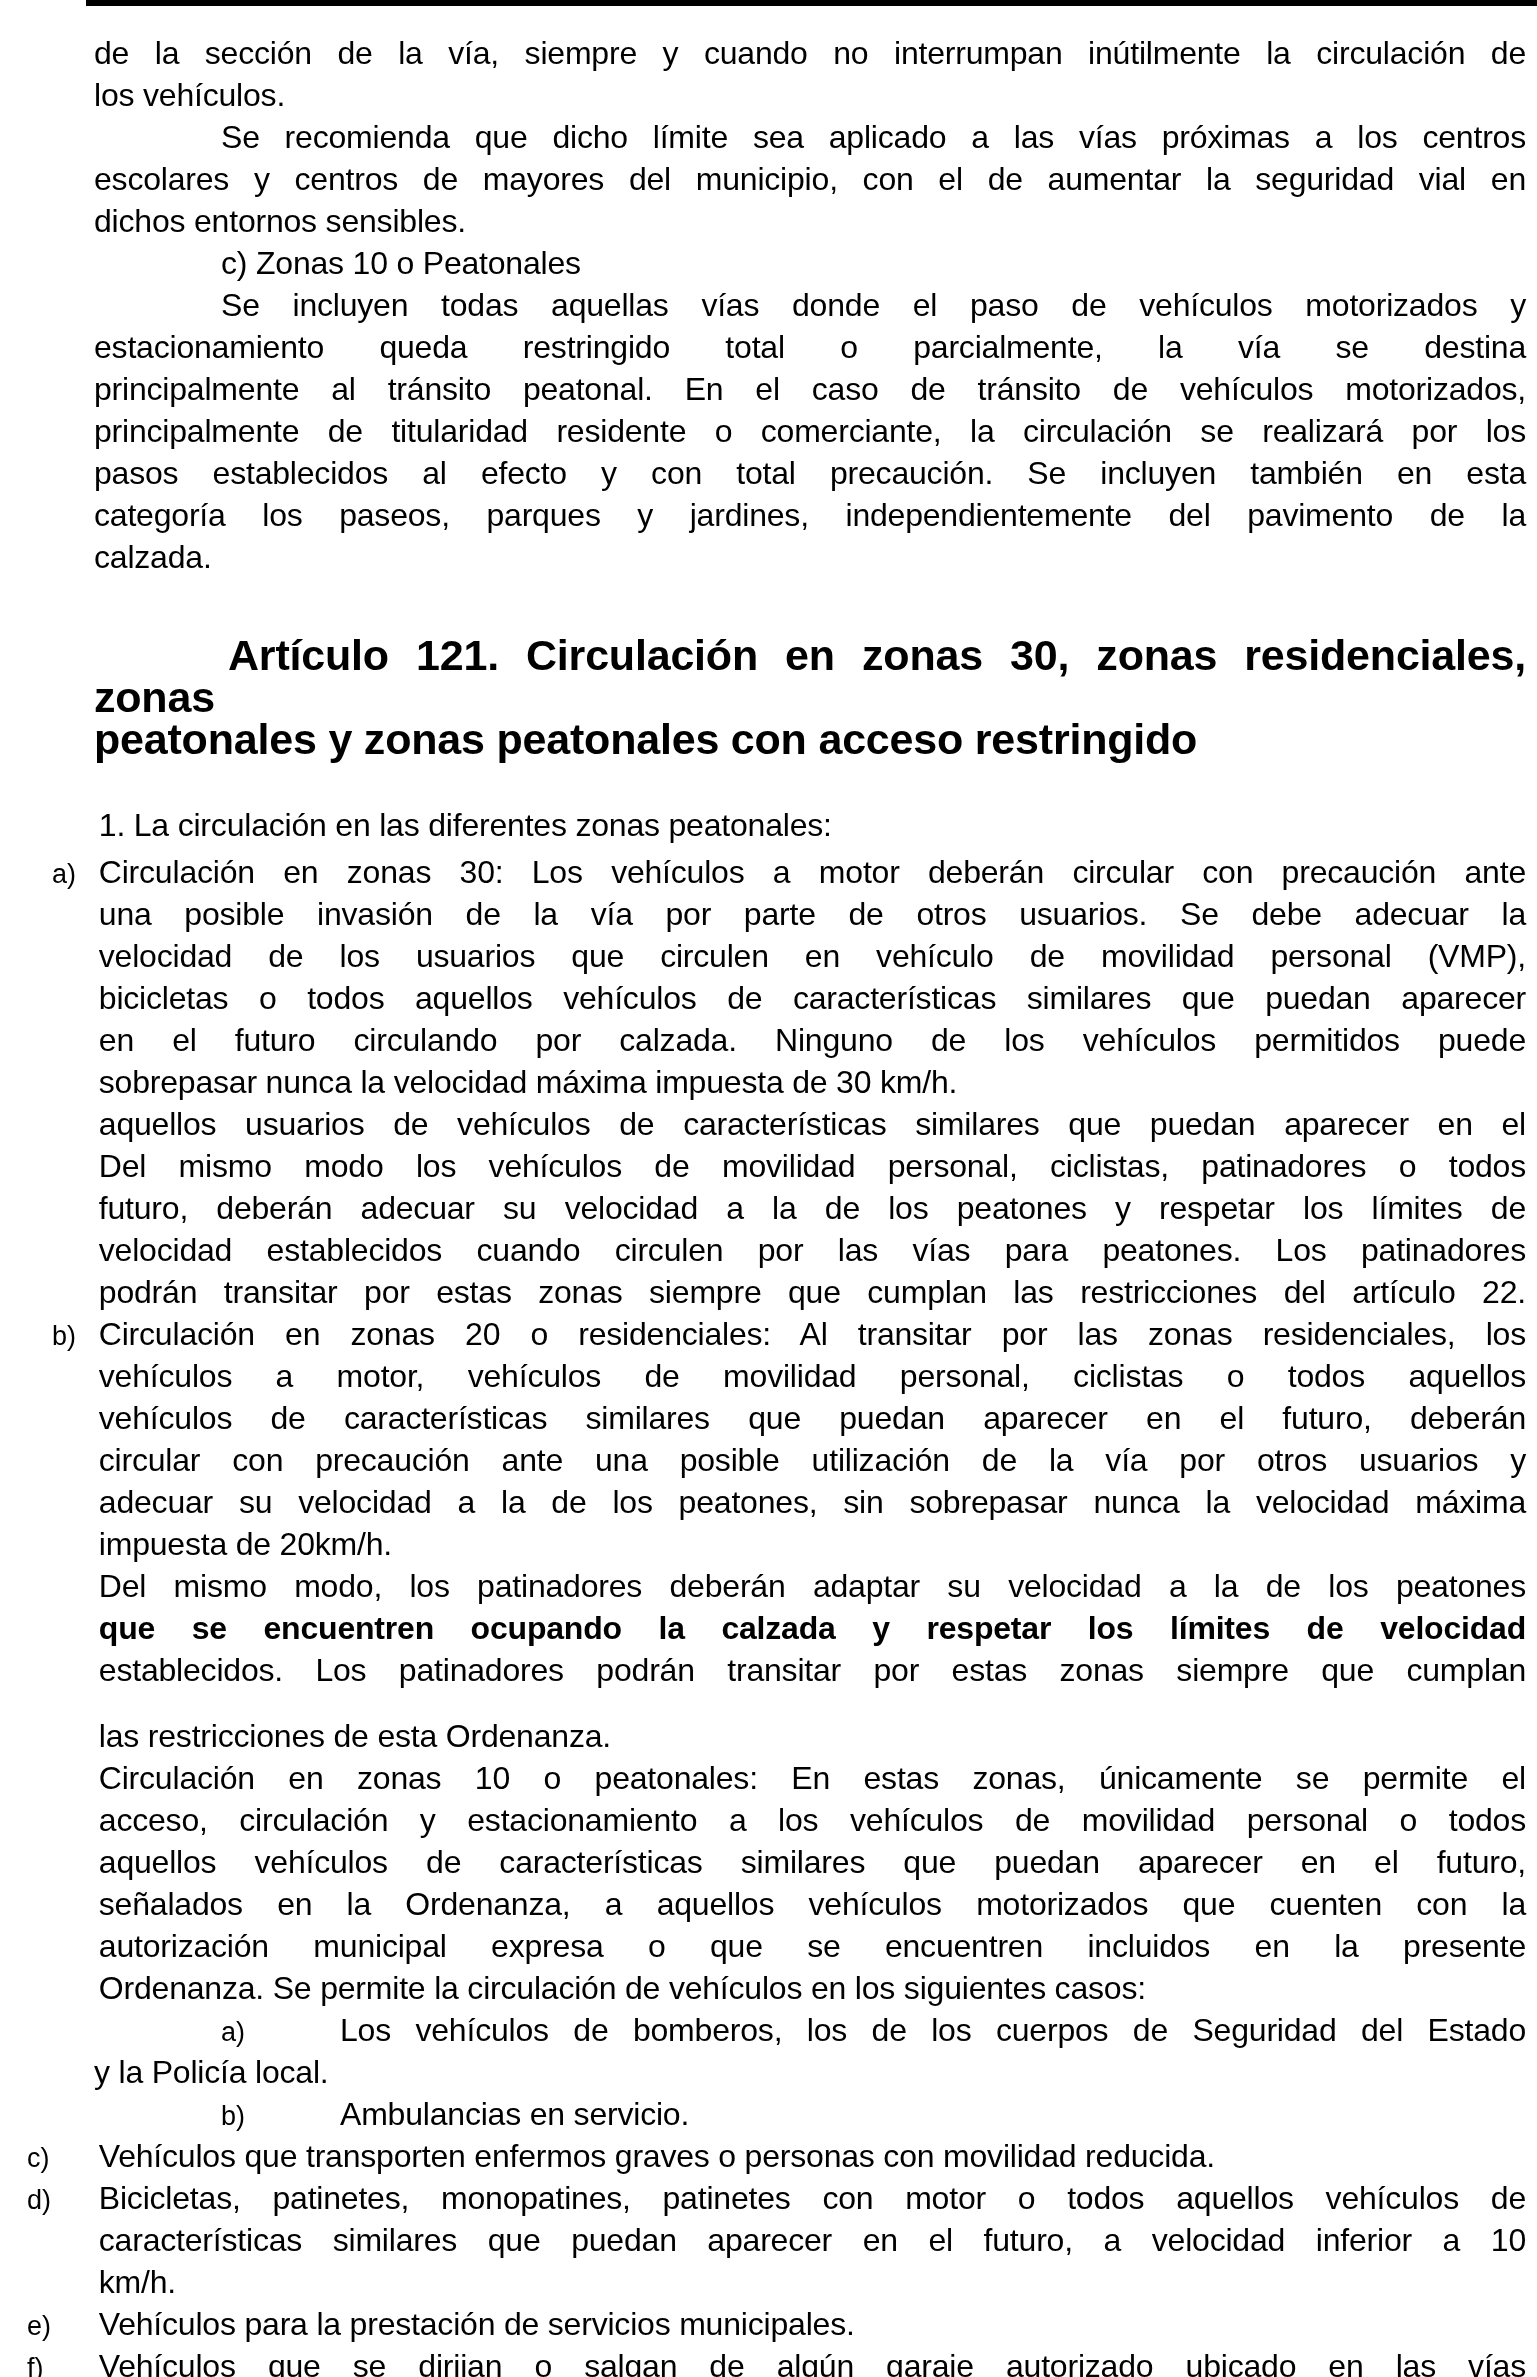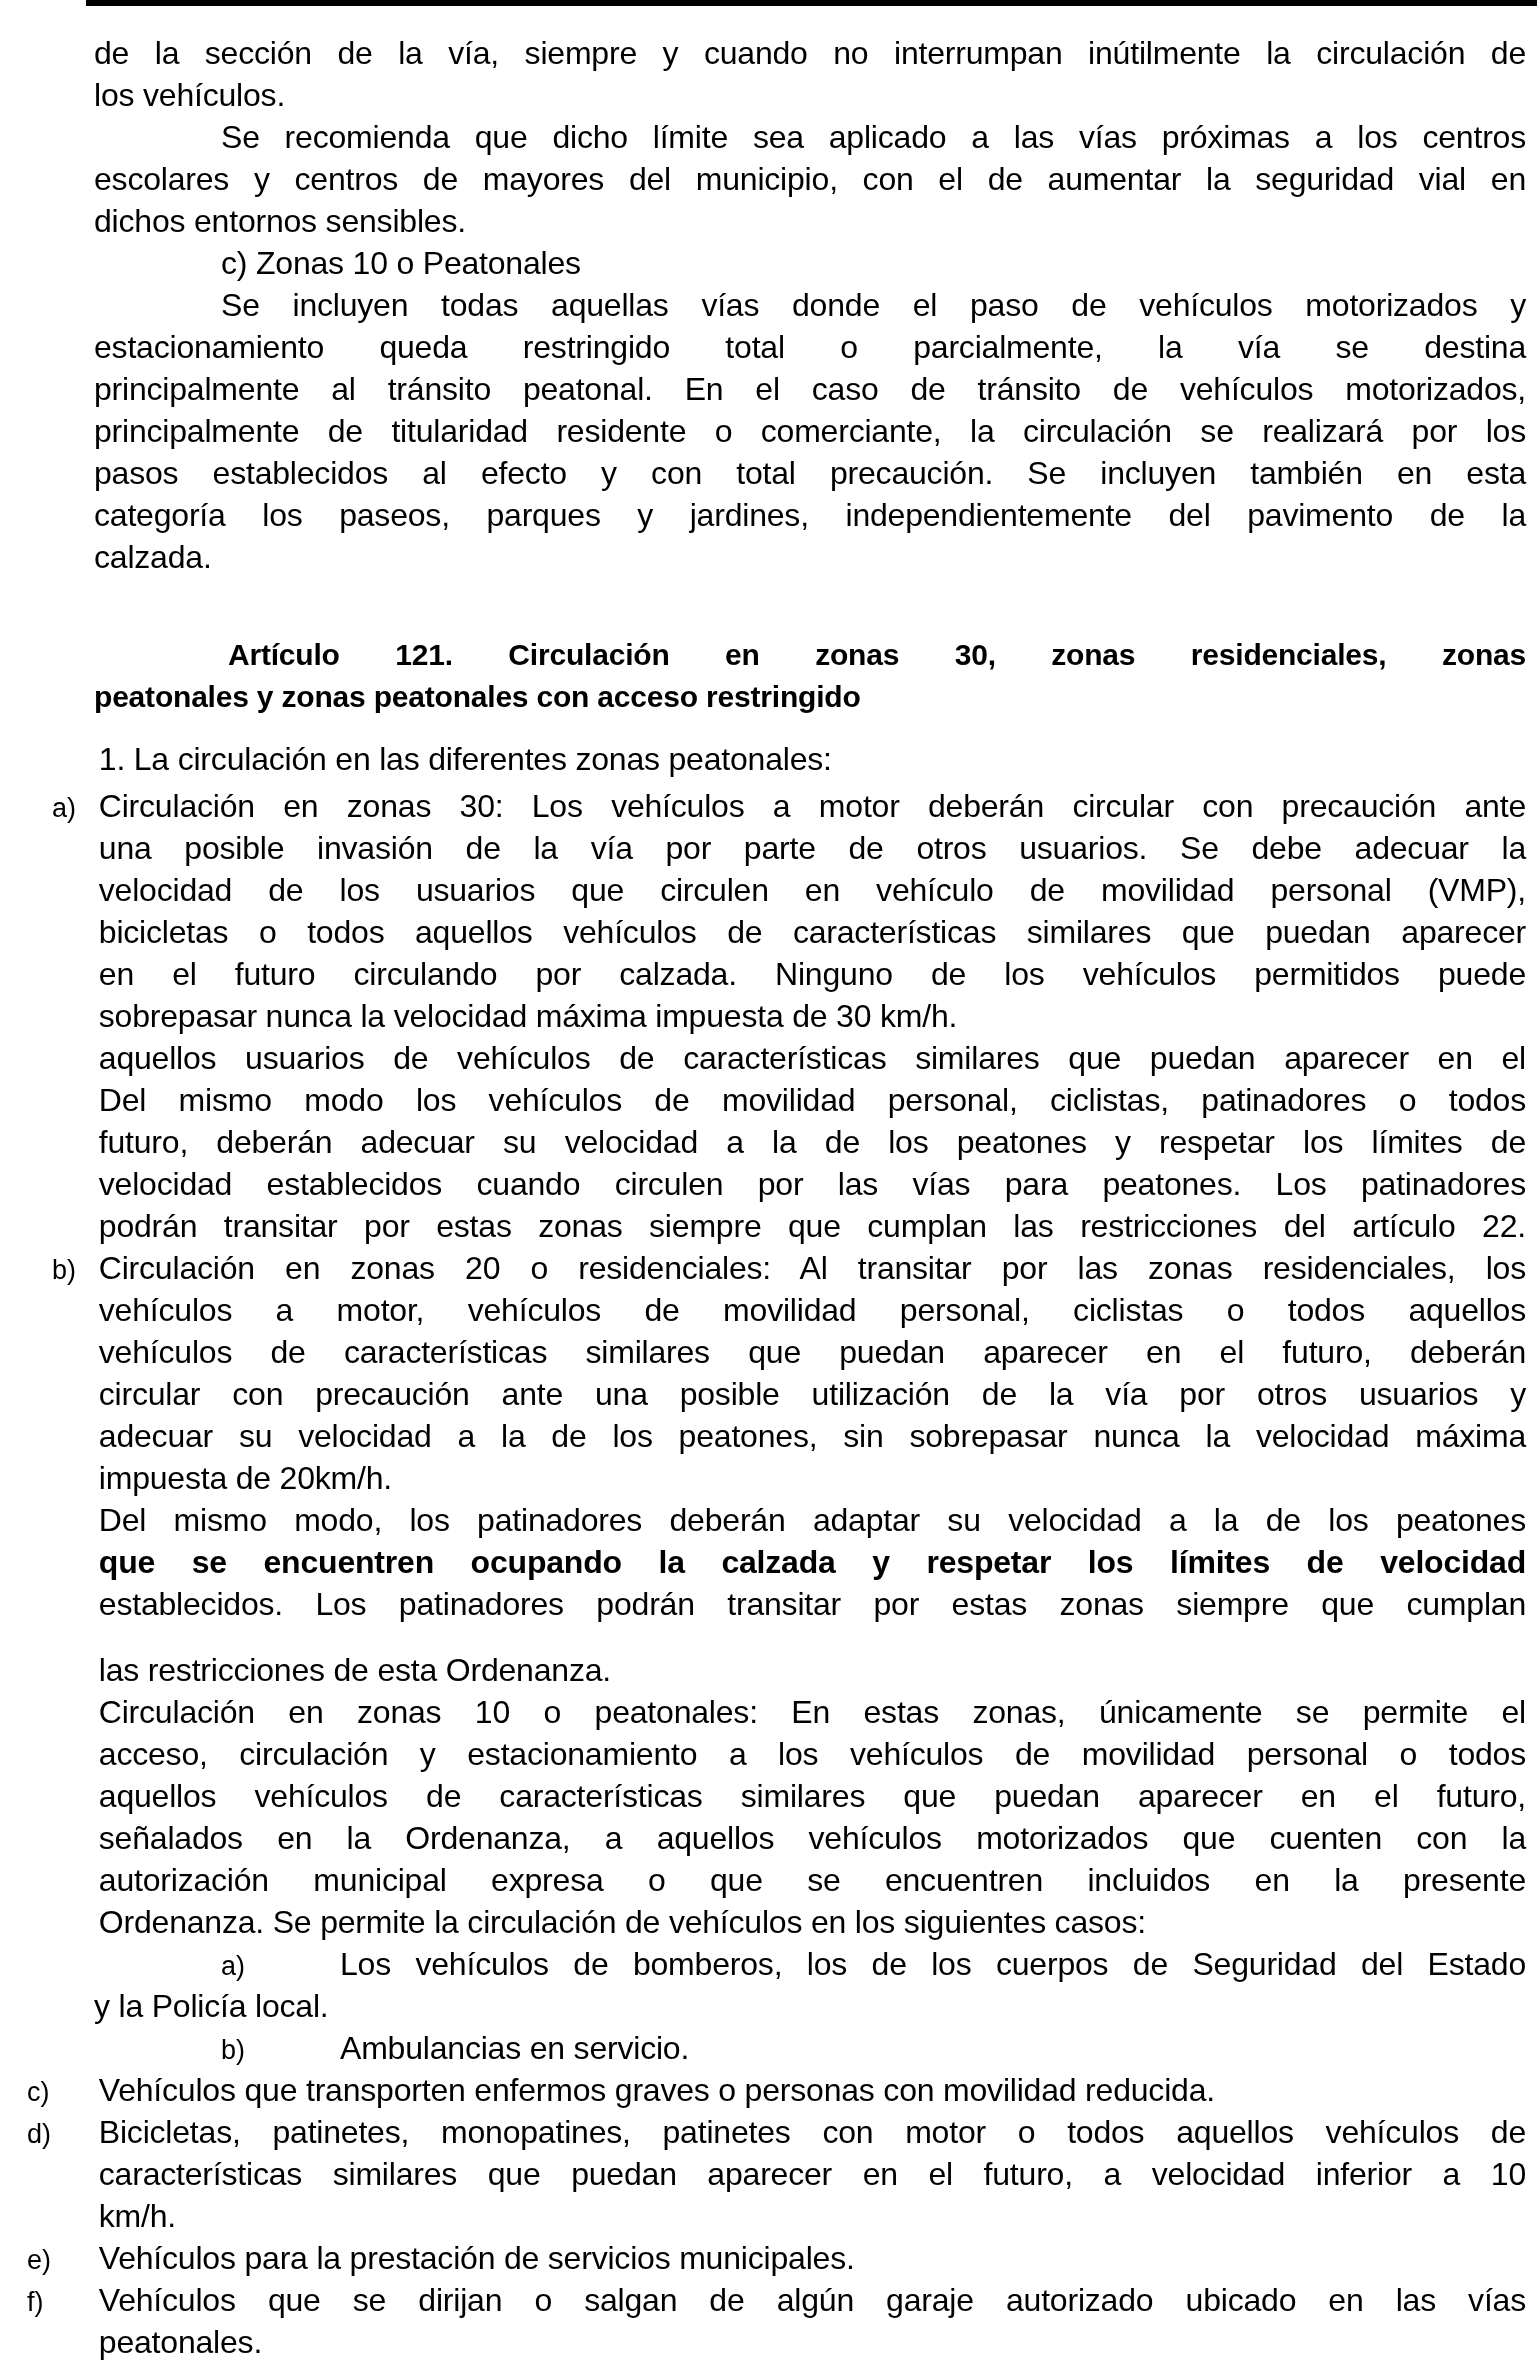--- a/index.html
+++ b/index.html
@@ -21,21 +21,21 @@
   .textcol {
     position: absolute;
     left: 94px;
     top: 32px;
     width: 1432px;
     font-size: 32px;
     line-height: 42px;
     letter-spacing: -0.2px;
   }
   .block { }
-  .block.bold { font-weight: bold; font-size: 30px; }
+  .block.bold { font-weight: bold; font-size: 43px; }
   .line { position: relative; text-align: left; white-space: normal; }
   .line.fill { text-align: justify; text-align-last: justify; }
   .marker {
     position: absolute;
     top: 2.4px;
     font-size: 27px;
     font-weight: normal;
     letter-spacing: 0;
   }
 </style>
@@ -63,21 +63,21 @@
         <div class="line fill"><span>principalmente al tránsito peatonal. En el caso de tránsito de vehículos motorizados,</span></div>
         <div class="line fill"><span>principalmente de titularidad residente o comerciante, la circulación se realizará por los</span></div>
         <div class="line fill"><span>pasos establecidos al efecto y con total precaución. Se incluyen también en esta</span></div>
         <div class="line fill"><span>categoría los paseos, parques y jardines, independientemente del pavimento de la</span></div>
         <div class="line"><span>calzada.</span></div>
       </div>
       <div class="block bold" style="margin-top: 56px;">
         <div class="line fill" style="text-indent: 134px;"><span>Artículo 121. Circulación en zonas 30, zonas residenciales, zonas</span></div>
         <div class="line"><span>peatonales y zonas peatonales con acceso restringido</span></div>
       </div>
-      <div class="block" style="margin-top: 20px;">
+      <div class="block" style="margin-top: 44px;">
         <div class="line" style="padding-left: 4.8px;"><span>1. La circulación en las diferentes zonas peatonales:</span></div>
       </div>
       <div class="block" style="margin-top: 4.8px;">
         <div class="line fill" style="padding-left: 4.8px;"><span class="marker" style="left: -42px;">a)</span><span>Circulación en zonas 30: Los vehículos a motor deberán circular con precaución ante</span></div>
         <div class="line fill" style="padding-left: 4.8px;"><span>una posible invasión de la vía por parte de otros usuarios. Se debe adecuar la</span></div>
         <div class="line fill" style="padding-left: 4.8px;"><span>velocidad de los usuarios que circulen en vehículo de movilidad personal (VMP),</span></div>
         <div class="line fill" style="padding-left: 4.8px;"><span>bicicletas o todos aquellos vehículos de características similares que puedan aparecer</span></div>
         <div class="line fill" style="padding-left: 4.8px;"><span>en el futuro circulando por calzada. Ninguno de los vehículos permitidos puede</span></div>
         <div class="line" style="padding-left: 4.8px;"><span>sobrepasar nunca la velocidad máxima impuesta de 30 km/h.</span></div>
         <div class="line fill" style="padding-left: 4.8px;"><span>aquellos usuarios de vehículos de características similares que puedan aparecer en el</span></div>

